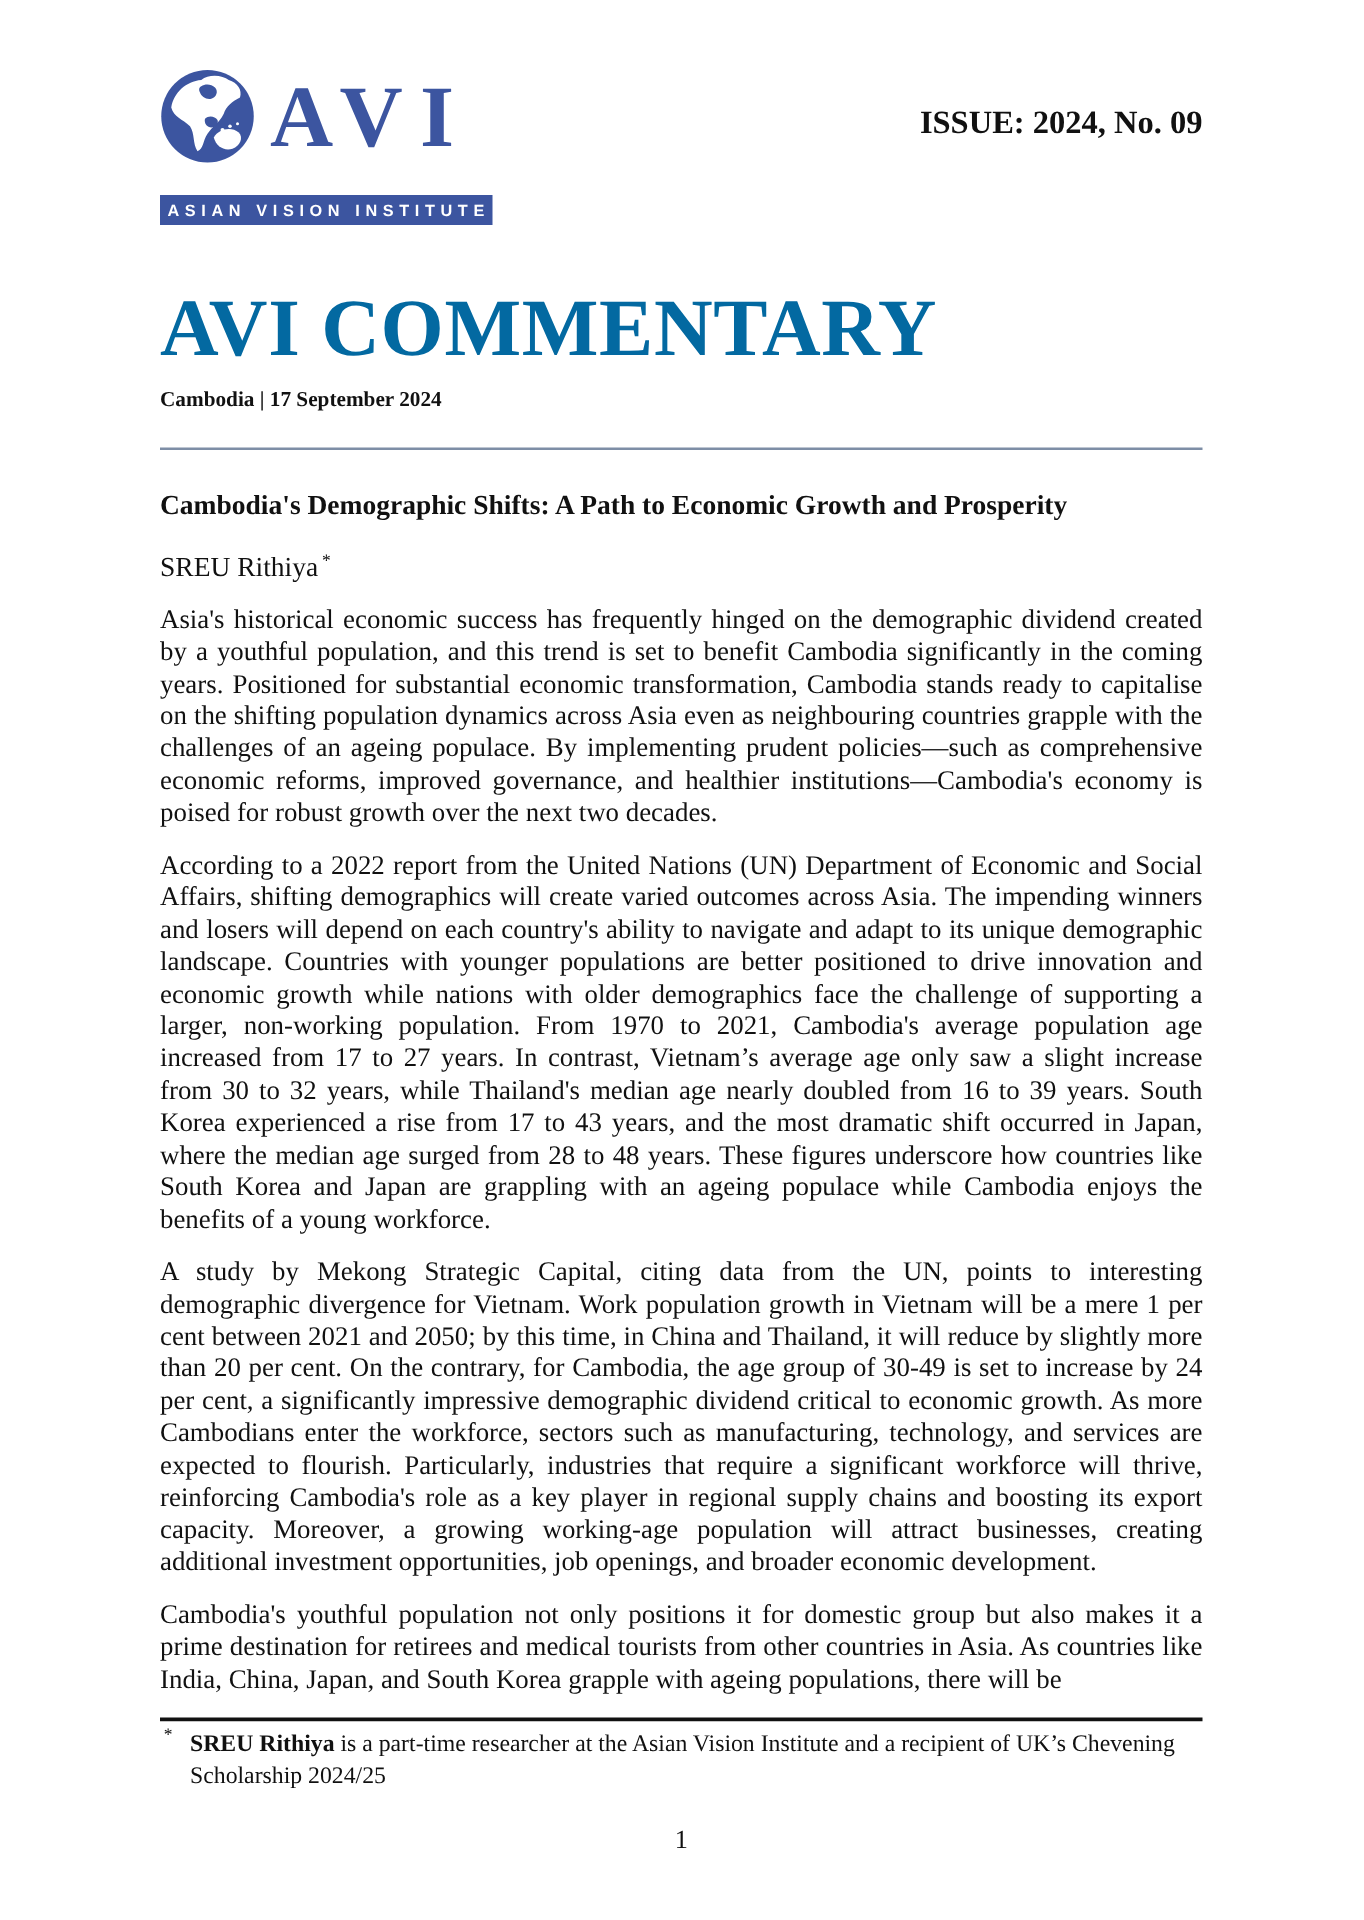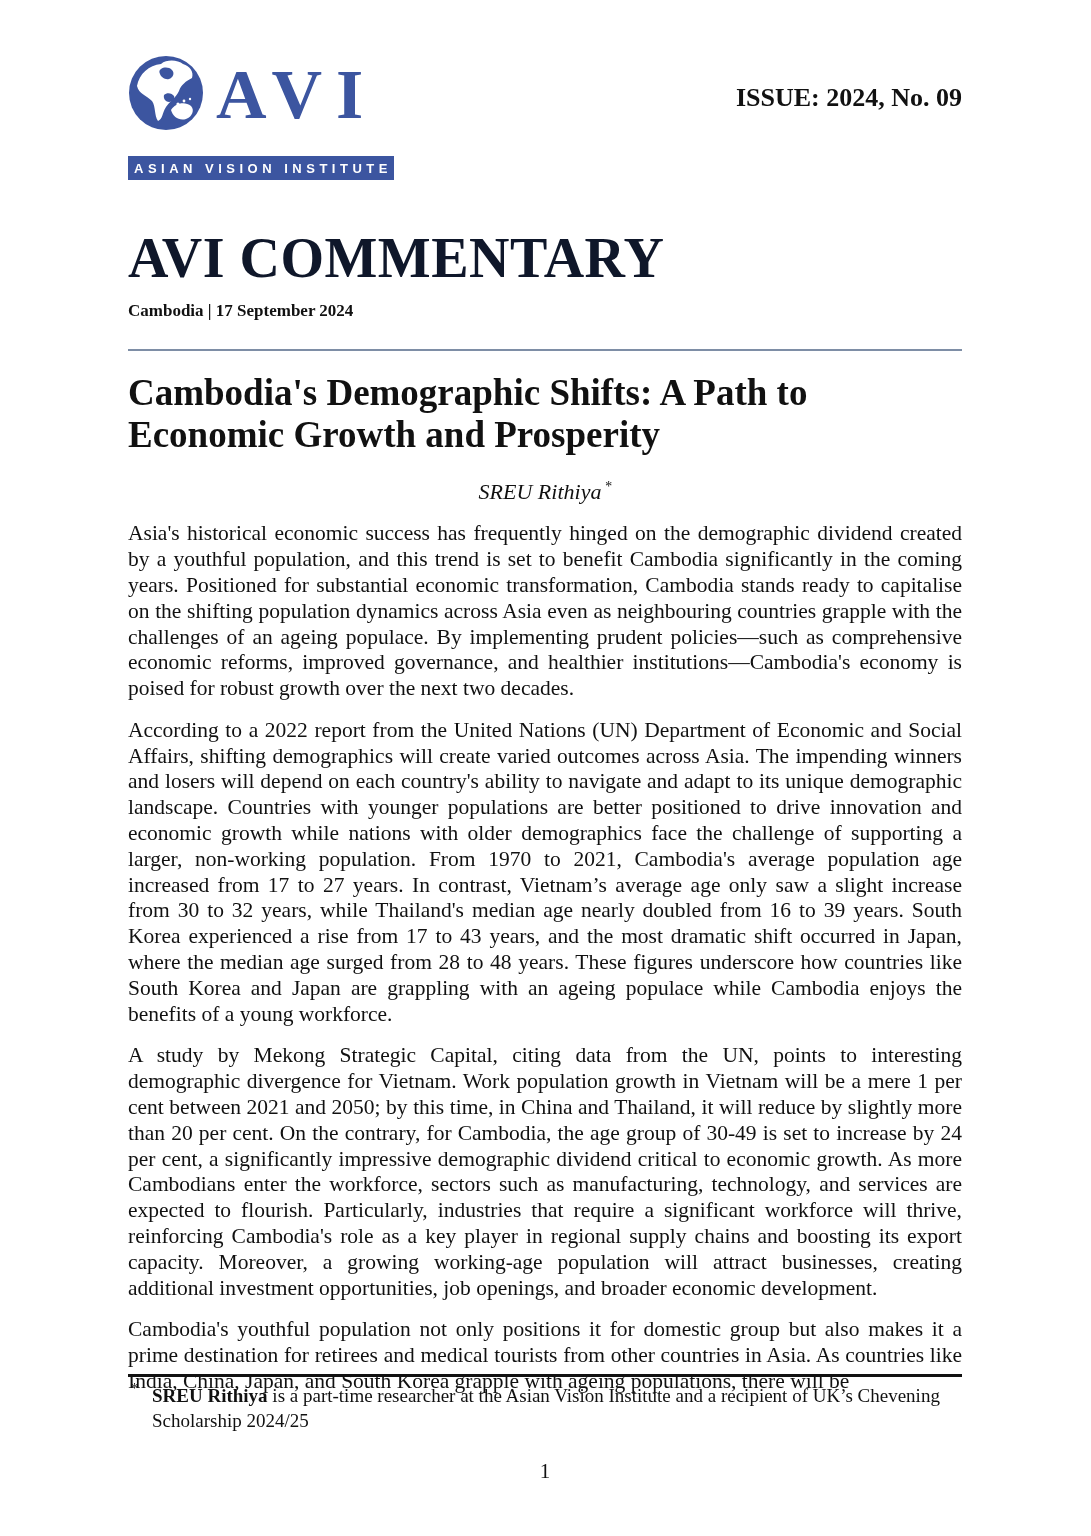--- a/index.html
+++ b/index.html
@@ -28,28 +28,28 @@
   .logo-bar {
     background:#3C55A0; color:#ffffff;
     font-family:"Liberation Sans","DejaVu Sans",sans-serif;
     font-weight:bold; font-size:13px; letter-spacing:4.5px;
     text-align:center; padding:5px 2px 4px 6px;margin-top:25px;
   }
   .issue { font-weight:bold; font-size:26px; margin-top:28px; white-space:nowrap; }
 
   .masthead {
     margin-top:50px;
-    font-size:56px; font-weight:bold; line-height:1.02;
-    color:#0f172a; letter-spacing:0.5px;
+    font-size:65px; font-weight:bold; line-height:1.02;
+    color:#0369a1; letter-spacing:0.5px;
   }
   .dateline { margin-top:14px; font-weight:bold; font-size:17px; }
   .divider { margin-top:28px; height:0; border-top:2px solid #7E8EA6; }
 
-  .title { margin-top:21px; font-size:37px; font-weight:bold; line-height:1.12; }
-  .author { margin-top:24px; margin-bottom:2px; font-style:italic; font-size:22px;text-align:center; }
+  .title { margin-top:32px; font-size:22px; font-weight:bold; line-height:1.12; }
+  .author { margin-top:24px; margin-bottom:2px; font-size:22px; }
   .author sup { font-size:14px; margin-left:3px; }
 
   .body-p {
     margin-top:16px;
     font-size:21.5px; line-height:1.2;
     text-align:justify;
   }
 
   .footer { position:absolute; left:128px; right:129px; bottom:0; }
   .footnote-rule { border-top:3px solid #111111; }

